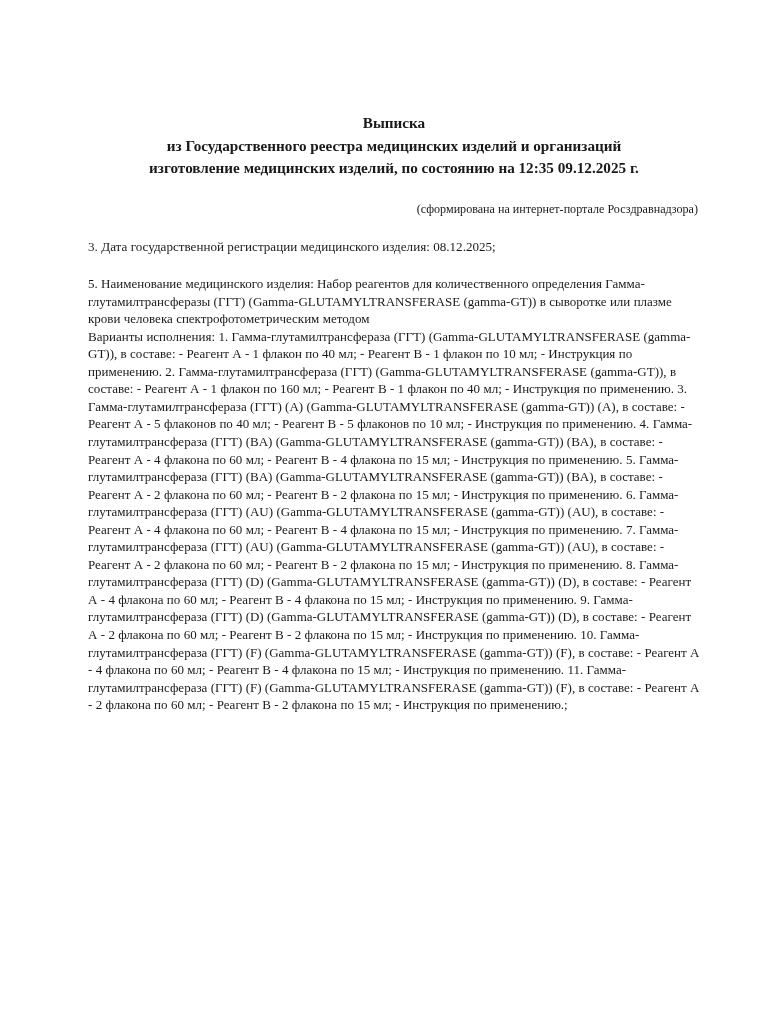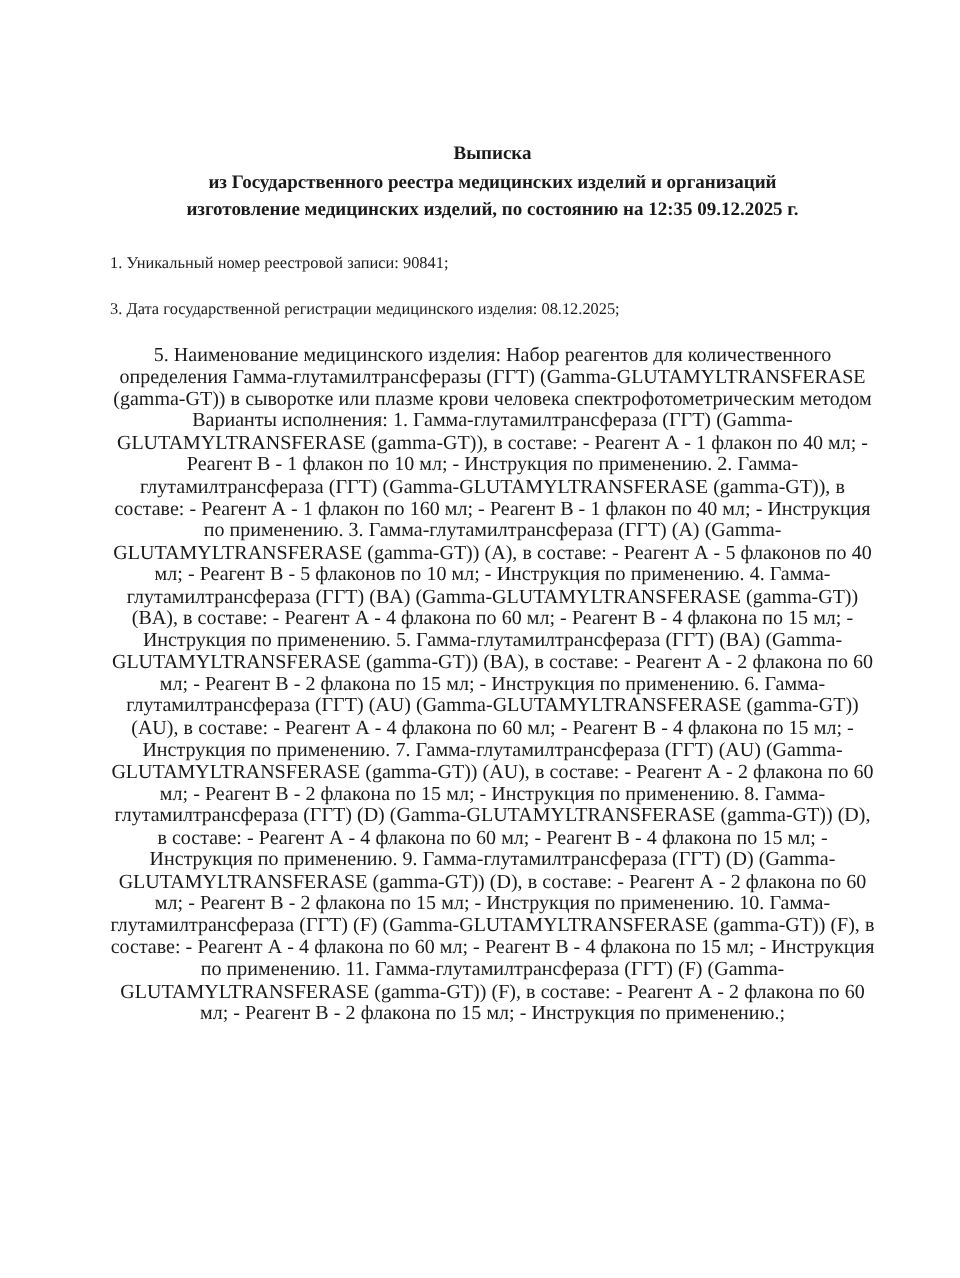--- a/index.html
+++ b/index.html
@@ -66,42 +66,44 @@
   .clause:last-child {
     margin-bottom: 0;
   }
   .clause.block {
     margin-bottom: 0;
   }
   .clause p {
     margin: 0;
   }
   .para-flow {
-    font-size: 16px;
+    font-size: 13px;
     line-height: 17.55px;
     margin: 0;
-    text-align: center;
+    text-align: left;
     max-width: 612px;
   }
 </style>
 </head>
 <body>
 
 <div class="page">
 
   <div class="doc-title">
     <span class="title-main">Выписка</span>
     <span class="title-rest">из Государственного реестра медицинских изделий и организаций</span>
     <span class="title-rest">изготовление медицинских изделий, по состоянию на 12:35 09.12.2025 г.</span>
   </div>
 
+  <div class="subtitle-row">
+    <span class="subtitle">(сформирована на интернет-портале Росздравнадзора)</span>
+  </div>
 
   <div class="clauses">
 
-    <p class="clause">1. Уникальный номер реестровой записи: 90841;</p>
 
 
     <p class="clause">3. Дата государственной регистрации медицинского изделия: 08.12.2025;</p>
 
 
     <div class="clause block">
       <p class="para-flow">5. Наименование медицинского изделия: Набор реагентов для количественного определения Гамма-глутамилтрансферазы (ГГТ) (Gamma-GLUTAMYLTRANSFERASE (gamma-GT)) в сыворотке или плазме крови человека спектрофотометрическим методом</p>
       <p class="para-flow">Варианты исполнения: 1. Гамма-глутамилтрансфераза (ГГТ) (Gamma-GLUTAMYLTRANSFERASE (gamma-GT)), в составе: - Реагент А - 1 флакон по 40 мл; - Реагент В - 1 флакон по 10 мл; - Инструкция по применению. 2. Гамма-глутамилтрансфераза (ГГТ) (Gamma-GLUTAMYLTRANSFERASE (gamma-GT)), в составе: - Реагент А - 1 флакон по 160 мл; - Реагент В - 1 флакон по 40 мл; - Инструкция по применению. 3. Гамма-глутамилтрансфераза (ГГТ) (A) (Gamma-GLUTAMYLTRANSFERASE (gamma-GT)) (A), в составе: - Реагент А - 5 флаконов по 40 мл; - Реагент В - 5 флаконов по 10 мл; - Инструкция по применению. 4. Гамма-глутамилтрансфераза (ГГТ) (BA) (Gamma-GLUTAMYLTRANSFERASE (gamma-GT)) (BA), в составе: - Реагент А - 4 флакона по 60 мл; - Реагент В - 4 флакона по 15 мл; - Инструкция по применению. 5. Гамма-глутамилтрансфераза (ГГТ) (BA) (Gamma-GLUTAMYLTRANSFERASE (gamma-GT)) (BA), в составе: - Реагент А - 2 флакона по 60 мл; - Реагент В - 2 флакона по 15 мл; - Инструкция по применению. 6. Гамма-глутамилтрансфераза (ГГТ) (AU) (Gamma-GLUTAMYLTRANSFERASE (gamma-GT)) (AU), в составе: - Реагент А - 4 флакона по 60 мл; - Реагент В - 4 флакона по 15 мл; - Инструкция по применению. 7. Гамма-глутамилтрансфераза (ГГТ) (AU) (Gamma-GLUTAMYLTRANSFERASE (gamma-GT)) (AU), в составе: - Реагент А - 2 флакона по 60 мл; - Реагент В - 2 флакона по 15 мл; - Инструкция по применению. 8. Гамма-глутамилтрансфераза (ГГТ) (D) (Gamma-GLUTAMYLTRANSFERASE (gamma-GT)) (D), в составе: - Реагент А - 4 флакона по 60 мл; - Реагент В - 4 флакона по 15 мл; - Инструкция по применению. 9. Гамма-глутамилтрансфераза (ГГТ) (D) (Gamma-GLUTAMYLTRANSFERASE (gamma-GT)) (D), в составе: - Реагент А - 2 флакона по 60 мл; - Реагент В - 2 флакона по 15 мл; - Инструкция по применению. 10. Гамма-глутамилтрансфераза (ГГТ) (F) (Gamma-GLUTAMYLTRANSFERASE (gamma-GT)) (F), в составе: - Реагент А - 4 флакона по 60 мл; - Реагент В - 4 флакона по 15 мл; - Инструкция по применению. 11. Гамма-глутамилтрансфераза (ГГТ) (F) (Gamma-GLUTAMYLTRANSFERASE (gamma-GT)) (F), в составе: - Реагент А - 2 флакона по 60 мл; - Реагент В - 2 флакона по 15 мл; - Инструкция по применению.;</p>
     </div>
 

